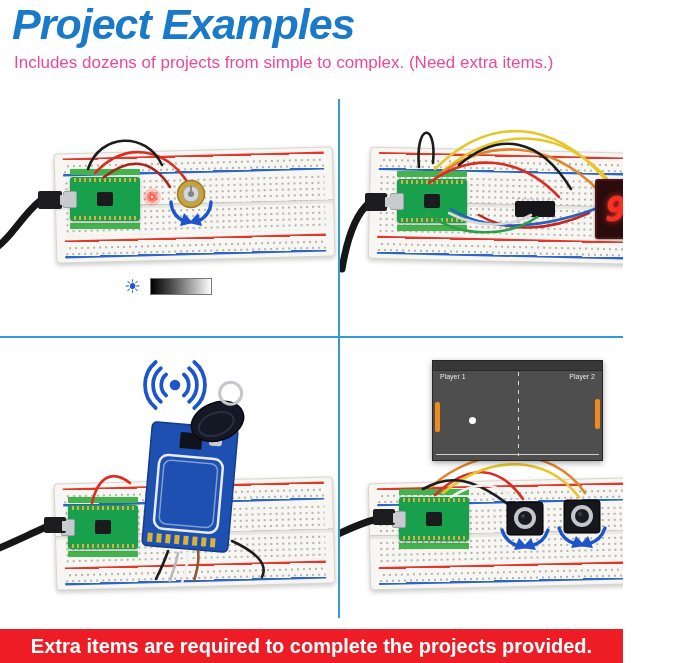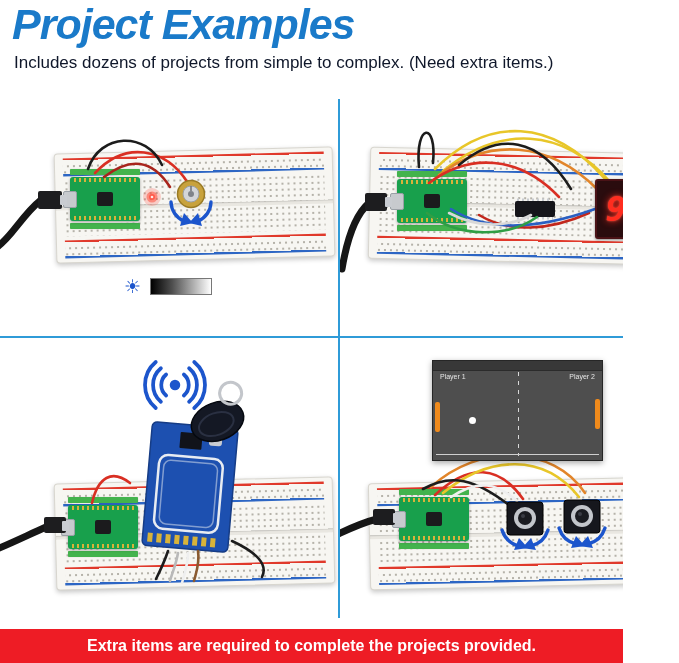--- a/index.html
+++ b/index.html
@@ -2,27 +2,27 @@
 <html style="--title_blue: #1a7ac9; --divider_blue: #2f9bd8; --banner_red: #ee1c25; --banner_text: #ffffff; --icon_blue: #1c55cc; --seven_segment_red: #ff2d1f; --paddle_orange: #ef8a1c; --pico_green: #18a04c; --rfid_blue: #1d50b0;"><head>
 <meta charset="utf-8">
 <style>
   html,body{margin:0;padding:0;background:#fff;}
   .page{position:relative;width:623px;height:663px;background:#fff;overflow:hidden;
         font-family:"Liberation Sans",sans-serif;}
 
   
   .title{position:absolute;left:12px;top:-2px;font-size:43px;line-height:52px;
          font-weight:bold;font-style:italic;color:var(--title_blue,#1a7ac9);letter-spacing:-1px;}
-  .subtitle{position:absolute;left:14px;top:53px;font-size:17px;color:#0f172a;}
+  .subtitle{position:absolute;left:14px;top:53px;font-size:17px;color:#ec4899;}
 
   
   .divider-h{position:absolute;left:0;right:0;top:336px;height:2px;background:var(--divider_blue,#2f9bd8);}
   .divider-v{position:absolute;left:338px;top:99px;bottom:45px;width:2px;background:var(--divider_blue,#2f9bd8);}
   .banner{position:absolute;left:0;right:0;bottom:0;height:34px;background:var(--banner_red,#ee1c25);
-          color:var(--banner_text,#fff);font-size:16px;font-weight:bold;
+          color:var(--banner_text,#fff);font-size:20px;font-weight:bold;
           display:flex;align-items:center;justify-content:center;}
 
   
   .quad{position:absolute;overflow:hidden;}
   .quad svg{position:absolute;left:0;top:0;}
 
   
   .breadboard{position:absolute;background:#f7f6f2;border:1px solid #d8d6cf;border-radius:4px;
               box-shadow:0 2px 5px rgba(0,0,0,.22);}
   .bb-rail{position:absolute;left:8px;right:8px;height:18px;

